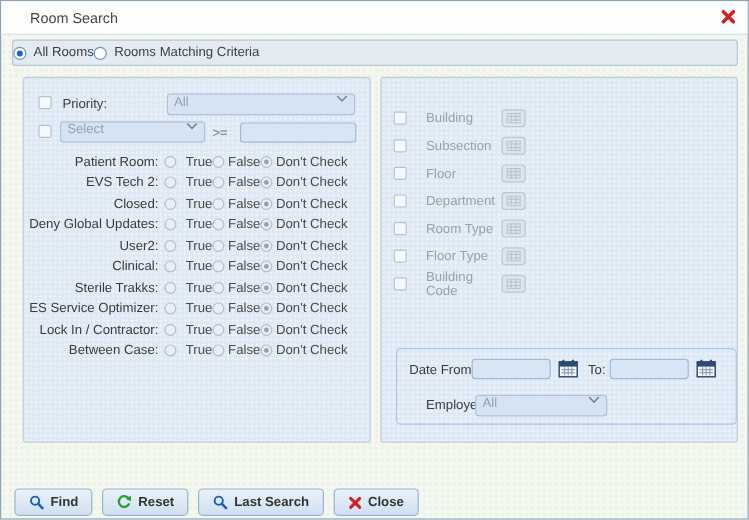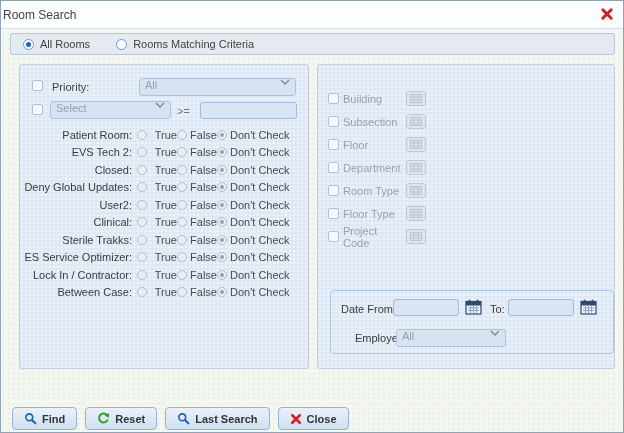--- a/index.html
+++ b/index.html
@@ -12,38 +12,38 @@
     background-color: #f3f7ef;
     background-image: radial-gradient(#e4eede 1px, transparent 1px);
     background-size: 5px 5px;
     overflow: hidden;
   }
 
   
   .titlebar {
     position: absolute; left: 0; top: 0; right: 0; height: 28px;
     background: #fcfdfd; border-bottom: 1px solid #d9e1e8;
-    display: flex; align-items: center; padding: 0 2px;
+    display: flex; align-items: center; padding: 0 24px;
   }
   .title { font-size: 12px; color: #454545; }
   .close-x {
     position: absolute; right: 8px; top: 5px; width: 16px; height: 16px;
     cursor: pointer; display: flex; align-items: center; justify-content: center;
   }
 
   
   .bluebox {
     background-color: #dfe9f5;
     background-image: radial-gradient(rgba(255,255,255,.5) 1px, transparent 1px);
     background-size: 4px 4px;
     border: 1px solid #bfcfe0; border-radius: 3px;
   }
   .scope-bar {
     position: absolute; left: 9px; top: 32px; width: 605px; height: 22px;
-    display: flex; align-items: center; gap: 26px; padding-left: 12px;
+    display: flex; align-items: center; 
     background-color: #e3eaf2;
     border: 1px solid #b9c6d6; border-radius: 3px;
   }
   .scope-option { display: inline-flex; align-items: center; gap: 6px; cursor: pointer; }
   .bradio {
     width: 11px; height: 11px; border-radius: 50%;
     border: 1px solid #6e96c4; background: #fff; position: relative;
   }
   .bradio.checked::after {
     content: ""; position: absolute; left: 2px; top: 2px; width: 5px; height: 5px;
@@ -89,21 +89,21 @@
     border: 1px solid #b3bfcc; background: #e9eef4; position: relative; flex: 0 0 auto;
   }
   .dradio.checked::after {
     content: ""; position: absolute; left: 2px; top: 2px; width: 4px; height: 4px;
     border-radius: 50%; background: #96a2af;
   }
 
   
   .lookup-list { position: absolute; left: 10px; top: 22px; right: 10px; }
   .l-row { display: flex; align-items: center; height: 23px; }
-  .l-label { margin-left: 4px; width: 63px; color: #97a2ae; }
+  .l-label { margin-left: 16px; width: 63px; color: #97a2ae; }
   .lookup-btn {
     width: 20px; height: 15px; border: 1px solid #bcc8d4; border-radius: 3px;
     background: #dde5ee; display: flex; align-items: center; justify-content: center; padding: 0;
   }
 
   .date-box {
     position: absolute; left: 12px; top: 225px; width: 284px; height: 64px;
     border: 1px solid #a9c7e7; border-radius: 4px; background: transparent;
   }
   .df-label  { position: absolute; left: 10px;  top: 12px; color: #3b3b3b; }
@@ -449,21 +449,21 @@
                 <line x1="0.5" y1="6" x2="11.5" y2="6"></line>
                 <line x1="4" y1="0.5" x2="4" y2="8.5"></line>
                 <line x1="8" y1="0.5" x2="8" y2="8.5"></line>
               </g>
             </svg>
     </button>
   </div>
 
   <div class="l-row">
     <span class="checkbox"></span>
-    <span class="l-label">Project Code</span>
+    <span class="l-label">Building Code</span>
     <button class="lookup-btn">
       <svg width="12" height="9" viewBox="0 0 12 9">
               <g stroke="#b9c4d2" stroke-width="1">
                 <rect x="0.5" y="0.5" width="11" height="8" fill="none"></rect>
                 <line x1="0.5" y1="3" x2="11.5" y2="3"></line>
                 <line x1="0.5" y1="6" x2="11.5" y2="6"></line>
                 <line x1="4" y1="0.5" x2="4" y2="8.5"></line>
                 <line x1="8" y1="0.5" x2="8" y2="8.5"></line>
               </g>
             </svg>

